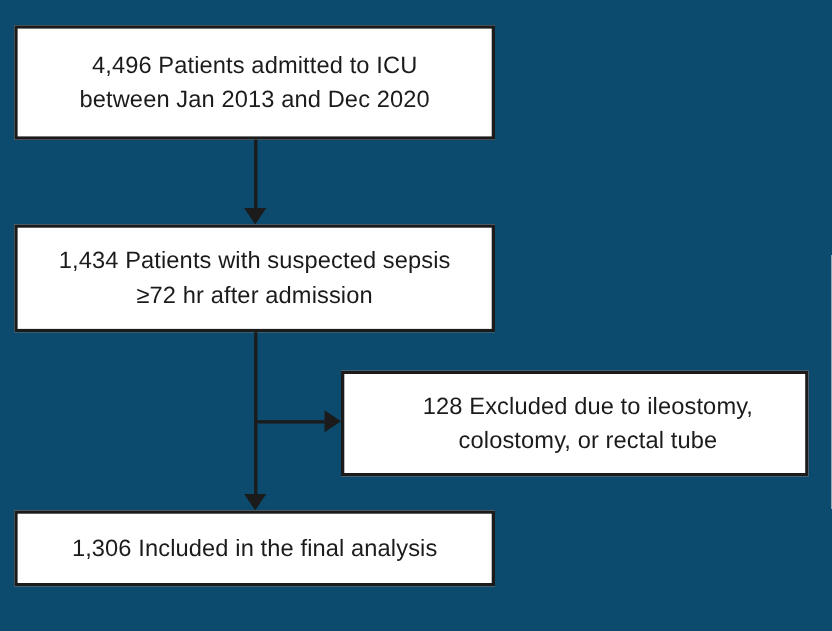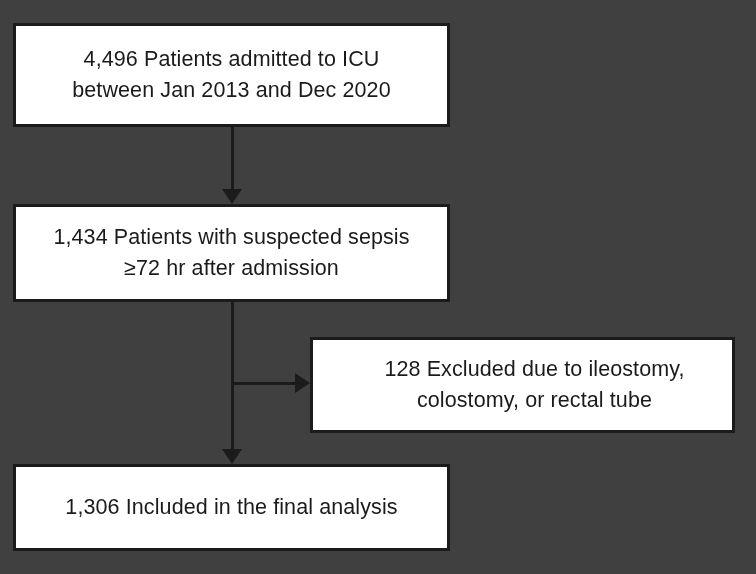--- a/index.html
+++ b/index.html
@@ -7,21 +7,21 @@
     padding: 0;
     background: #ffffff;
   }
   body {
     font-family: "Liberation Sans", sans-serif;
   }
   #flowchart-canvas {
     position: relative;
     width: 756px;
     height: 574px;
-    background: #404040;
+    background: #0c4a6e;
     overflow: hidden;
   }
   .flow-box {
     position: absolute;
     box-sizing: border-box;
     border: 3px solid #1b1b1b;
     background: #ffffff;
     display: flex;
     align-items: center;
     justify-content: center;
@@ -32,21 +32,21 @@
     font-size: 21.5px;
     line-height: 1.42;
     letter-spacing: 0.1px;
     white-space: pre-line;
     padding: 0 12px;
   }
   
   #box-admitted  { left: 13px;  top: 23px;  width: 437px; height: 104px; }
   #box-sepsis    { left: 13px;  top: 204px; width: 437px; height: 98px;  }
   #box-excluded  { left: 310px; top: 337px; width: 425px; height: 96px; padding-left: 24px;  }
-  #box-included  { left: 13px;  top: 464px; width: 437px; height: 87px;  }
+  #box-included  { left: 13px;  top: 464px; width: 437px; height: 69px;  }
 
   
   .conn-line-v {
     position: absolute;
     width: 3px;
     background: #1b1b1b;
   }
   .conn-line-h {
     position: absolute;
     height: 3px;

